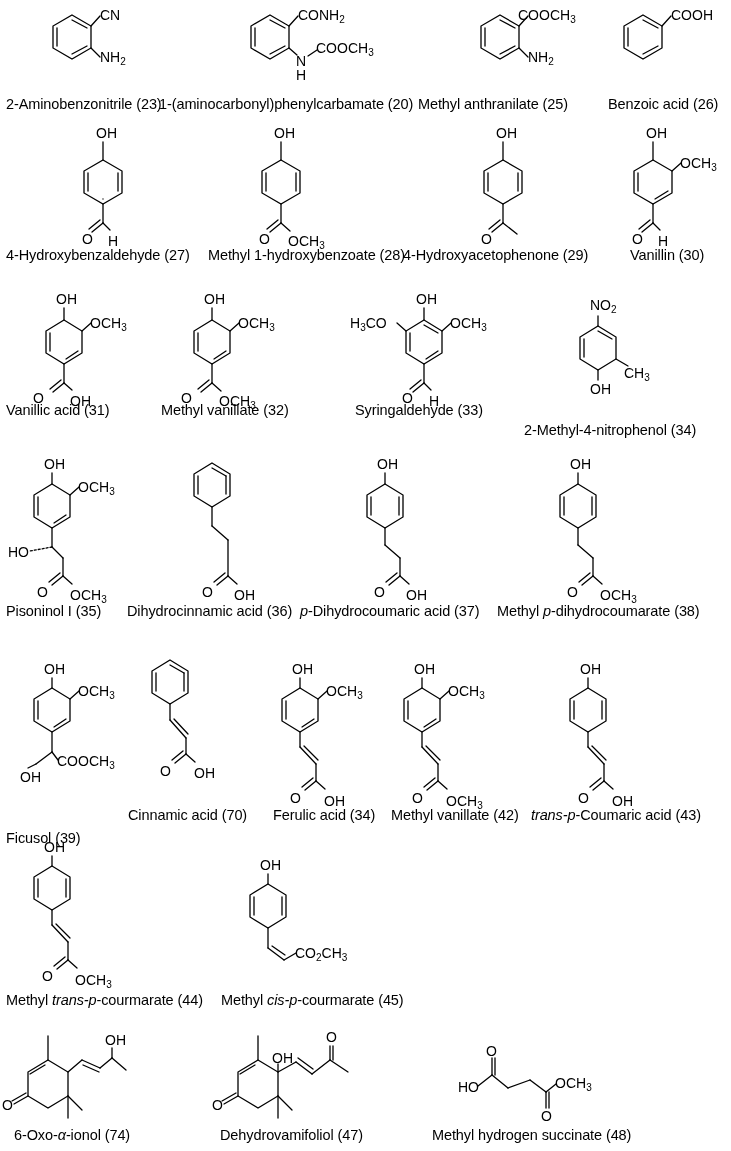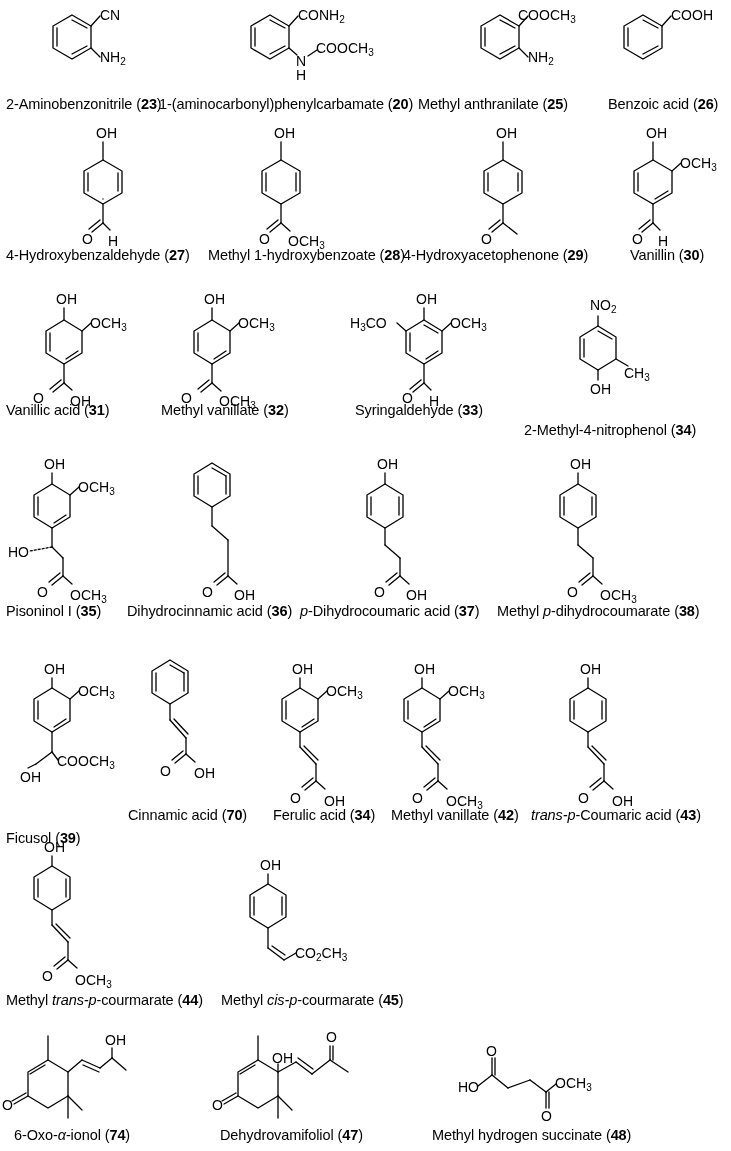--- a/index.html
+++ b/index.html
@@ -3,21 +3,21 @@
 <meta charset="utf-8">
 <style>
   html, body { margin:0; padding:0; background:#ffffff; }
   body { width:731px; height:1151px; position:relative; overflow:hidden;
          font-family:"Liberation Sans", sans-serif; color:#000; }
   svg.mol { position:absolute; left:0; top:0; overflow:visible; }
   svg.mol line, svg.mol path, svg.mol polyline { stroke:#000; stroke-width:1.3; fill:none; stroke-linecap:round; }
   svg.mol text { font-family:"Liberation Sans", sans-serif; font-size:14px; fill:#000; }
   svg.mol text .sub { font-size:10px; }
   .cap { position:absolute; font-size:14.5px; white-space:nowrap; letter-spacing:-0.1px; }
-  .cap b { font-weight:bold; }
+  .cap b { font-weight:normal; }
   .cap i { font-style:italic; }
 </style>
 </head>
 <body>
 
 <svg class="mol" width="731" height="1151">
 
   <g>
     <polygon points="72,15 91,26 91,48 72,59 53,48 53,26" style="stroke:#000;stroke-width:1.3;fill:none"></polygon>
     <line x1="57" y1="28" x2="57" y2="46"></line>

